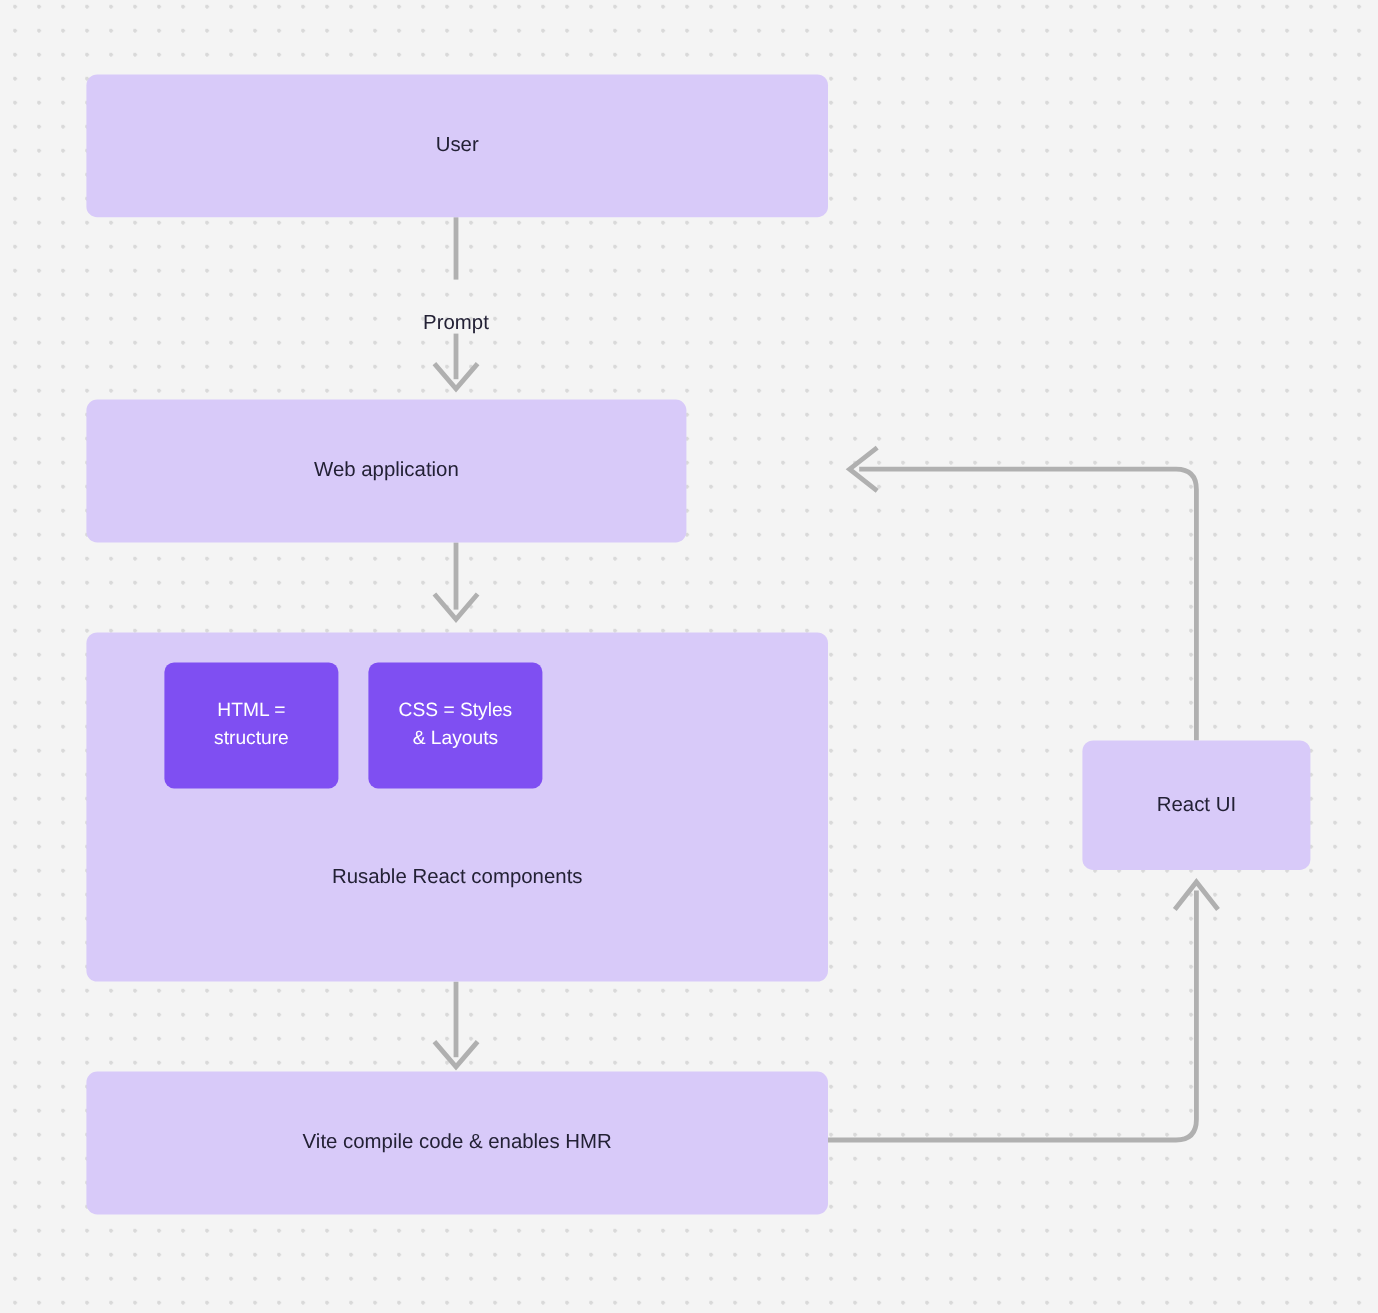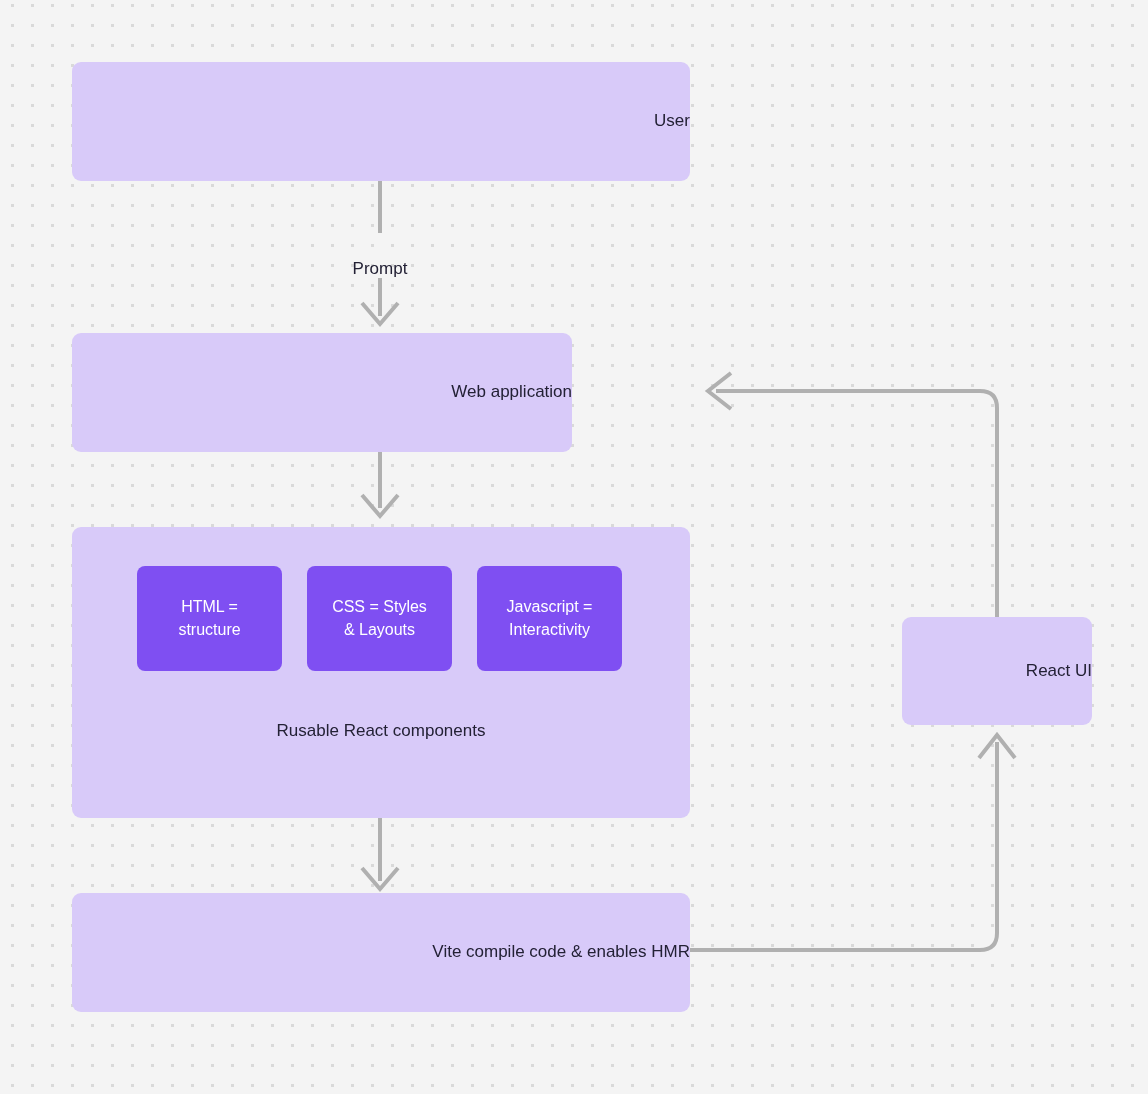--- a/index.html
+++ b/index.html
@@ -27,21 +27,20 @@
     display: flex;
     align-items: center;
     justify-content: center;
     text-align: center;
   }
   .node-outer {
     background: #d8caf9;
     color: #232135;
     font-size: 17px;
     line-height: 1.35;
-    justify-content: flex-end;
   }
   .node-inner {
     background: #7f4ff2;
     color: #ffffff;
     font-size: 16px;
     line-height: 1.42;
     border-radius: 8px;
     padding: 0 6px;
   }
   .node-label-top {
@@ -119,37 +118,31 @@
 
   <div class="node node-outer" style="left:72px; top:62px; width:618px; height:119px;">
     <span>User</span>
   </div>
 
   <div class="node node-outer" style="left:72px; top:333px; width:500px; height:119px;">
     <span>Web application</span>
   </div>
 
   <div class="node node-outer node-label-top" style="left:72px; top:527px; width:618px; height:291px;">
-    <div class="inner-row" style="left:65px; top:39px;">
+    <div class="inner-row" style="left:65px; top:25px;">
       <div class="node node-inner" style="position:relative; width:145px; height:105px;">
         <span>
           <span>HTML =</span><br>
           <span>structure</span>
         </span>
       </div>
       <div class="node node-inner" style="position:relative; width:145px; height:105px;">
         <span>
           <span>CSS = Styles</span><br>
           <span>&amp; Layouts</span>
-        </span>
-      </div>
-      <div class="node node-inner" style="position:relative; width:145px; height:105px;">
-        <span>
-          <span>Javascript =</span><br>
-          <span>Interactivity</span>
         </span>
       </div>
     </div>
     <div class="group-caption" style="top:193px;">Rusable React components</div>
   </div>
 
   <div class="node node-outer" style="left:72px; top:893px; width:618px; height:119px;">
     <span>Vite compile code &amp; enables HMR</span>
   </div>
 

